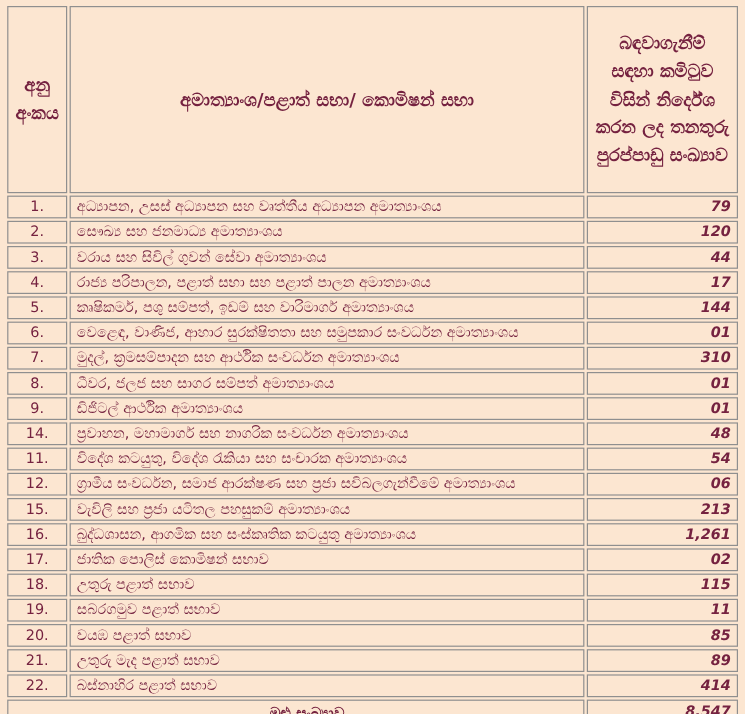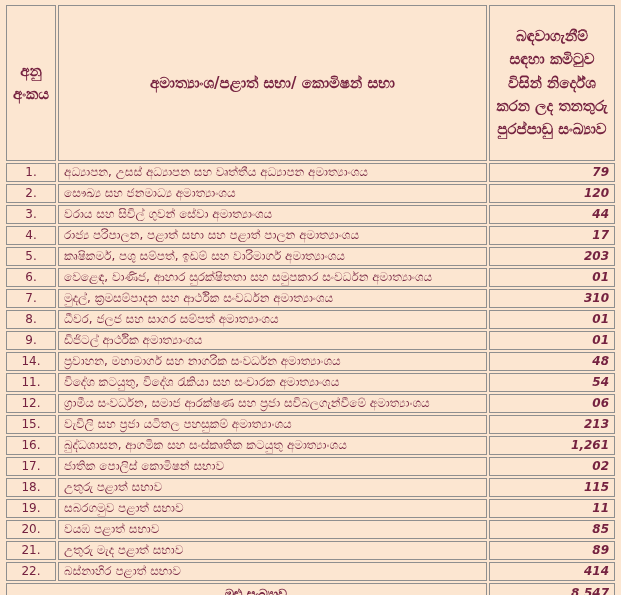--- a/index.html
+++ b/index.html
@@ -98,21 +98,21 @@
 
   <tr>
     <td class="serial">4.</td>
     <td class="name">රාජ්‍ය පරිපාලන, පළාත් සභා සහ පළාත් පාලන අමාත්‍යාංශය</td>
     <td class="num">17</td>
   </tr>
 
   <tr>
     <td class="serial">5.</td>
     <td class="name">කෘෂිකර්ම, පශු සම්පත්, ඉඩම් සහ වාරිමාර්ග අමාත්‍යාංශය</td>
-    <td class="num">203</td>
+    <td class="num">144</td>
   </tr>
 
   <tr>
     <td class="serial">6.</td>
     <td class="name">වෙළෙඳ, වාණිජ, ආහාර සුරක්ෂිතතා සහ සමුපකාර සංවර්ධන අමාත්‍යාංශය</td>
     <td class="num">01</td>
   </tr>
 
   <tr>
     <td class="serial">7.</td>

